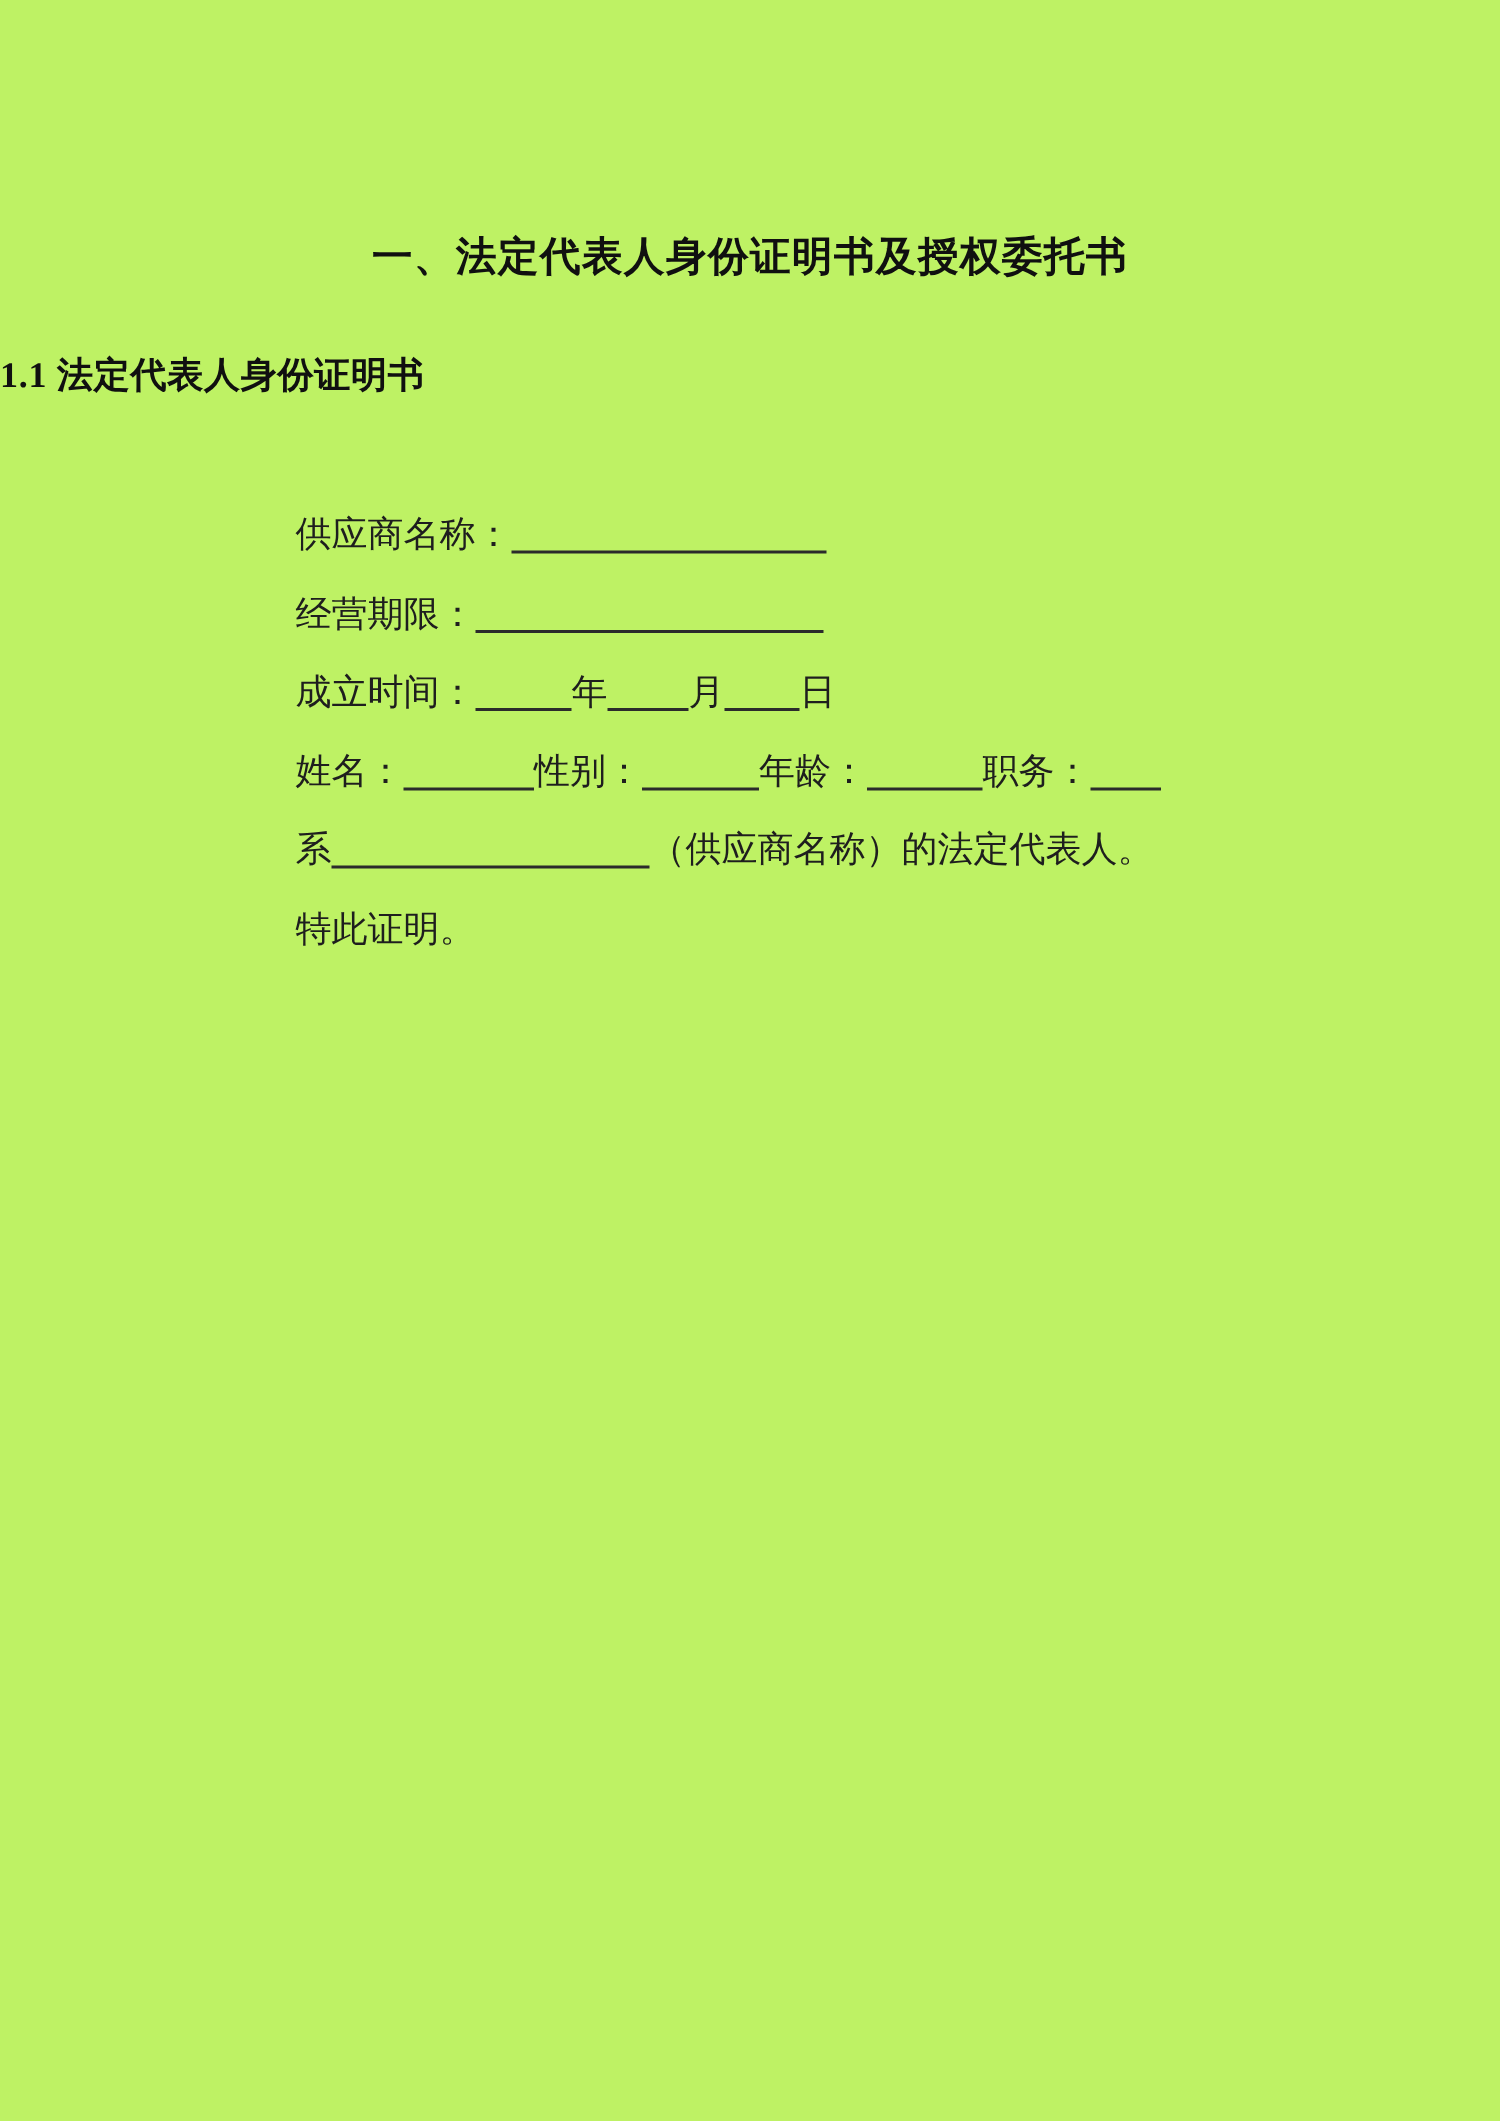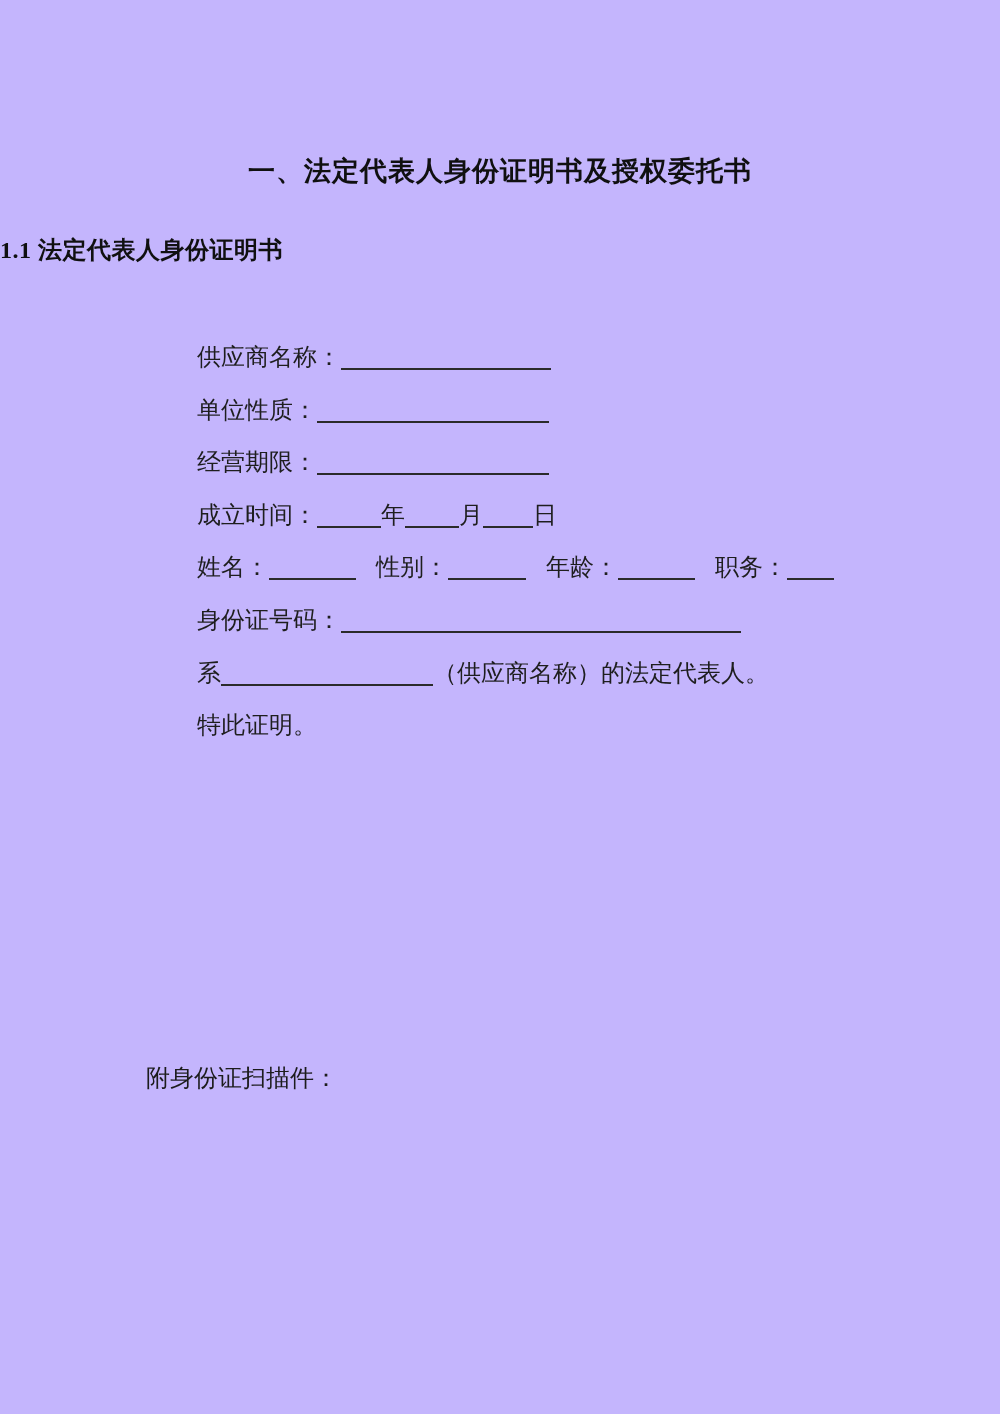--- a/index.html
+++ b/index.html
@@ -1,21 +1,21 @@
 <!DOCTYPE html>
 <html><head>
 <meta charset="utf-8">
 <style>
   * { margin:0; padding:0; box-sizing:border-box; }
   html,body { background:#ffffff; }
   .page {
     position:relative;
     width:1000px;
     height:1414px;
-    background:#c4b5fd;
+    background:#bef264;
     color:#1c1c1c;
     font-family:"Liberation Sans", sans-serif;
     overflow:hidden;
   }
   .doc-title {
     position:absolute; top:153px; left:0; width:100%;
     text-align:center;
     font-family:"Liberation Serif", "DejaVu Serif", serif;
     font-weight:700; font-size:27px; color:#101010;
     letter-spacing:1px;
@@ -35,21 +35,21 @@
     display:inline-block;
     border-bottom:2px solid #2b2b2b;
     height:28px;
     vertical-align:-5px;
   }
   .w64  { width:64px; }  .w54 { width:54px; }  .w50 { width:50px; }
   .w63  { width:63px; }  .w53 { width:53px; }
   .w87  { width:87px; }  .w78 { width:78px; }  .w77 { width:77px; }  .w47 { width:47px; }
   .w210 { width:210px; } .w212 { width:212px; } .w232 { width:232px; }
   .w282 { width:282px; } .w400 { width:400px; }
-  .ml20 { margin-left:20px; }
+  .ml20 { }
   .sig-name-line {
     position:absolute; top:858px; left:356px;
     height:44px; line-height:44px;
     font-size:24px; white-space:nowrap;
   }
   .sig-date-line {
     position:absolute; top:915px; left:522px;
     height:44px; line-height:44px;
     font-size:24px; white-space:nowrap;
   }
@@ -66,50 +66,41 @@
 
   <div class="doc-title">一、法定代表人身份证明书及授权委托书</div>
   <div class="doc-subtitle">1.1 法定代表人身份证明书</div>
 
   <div class="form-block">
 
     <div class="form-line">
       <span>供应商名称：</span><span class="blank w210"></span>
     </div>
 
-    <div class="form-line">
-      <span>单位性质：</span><span class="blank w232"></span>
-    </div>
 
 
     <div class="form-line">
       <span>经营期限：</span><span class="blank w232"></span>
     </div>
 
     <div class="form-line">
       <span>成立时间：</span><span class="blank w64"></span><span>年</span><span class="blank w54"></span><span>月</span><span class="blank w50"></span><span>日</span>
     </div>
 
     <div class="form-line">
       <span>姓名：</span><span class="blank w87"></span><span class="ml20">性别：</span><span class="blank w78"></span><span class="ml20">年龄：</span><span class="blank w77"></span><span class="ml20">职务：</span><span class="blank w47"></span>
     </div>
 
-    <div class="form-line">
-      <span>身份证号码：</span><span class="blank w400"></span>
-    </div>
 
     <div class="form-line">
       <span>系</span><span class="blank w212"></span><span>（供应商名称）的法定代表人。</span>
     </div>
 
     <div class="form-line">
       <span>特此证明。</span>
     </div>
 
   </div>
 
 
 
-  <div class="attach-line">
-    <span>附身份证扫描件：</span>
-  </div>
 
 </div>
 
 </body></html>

